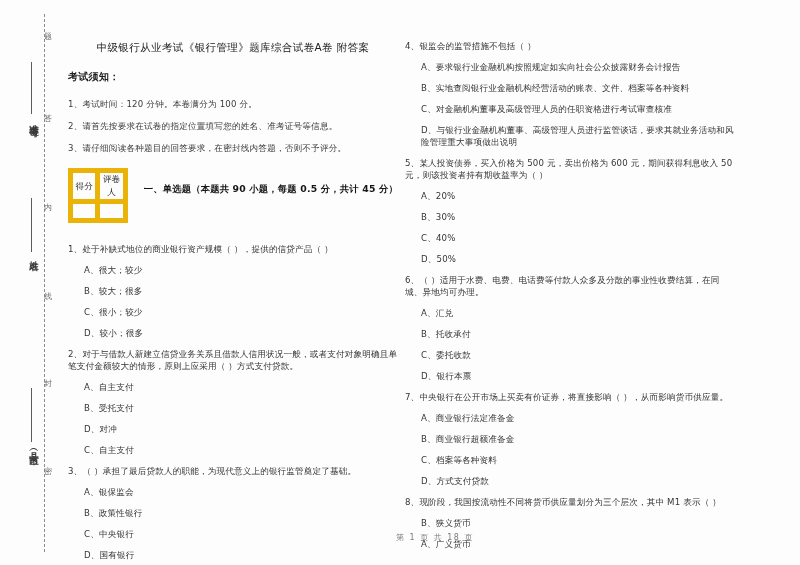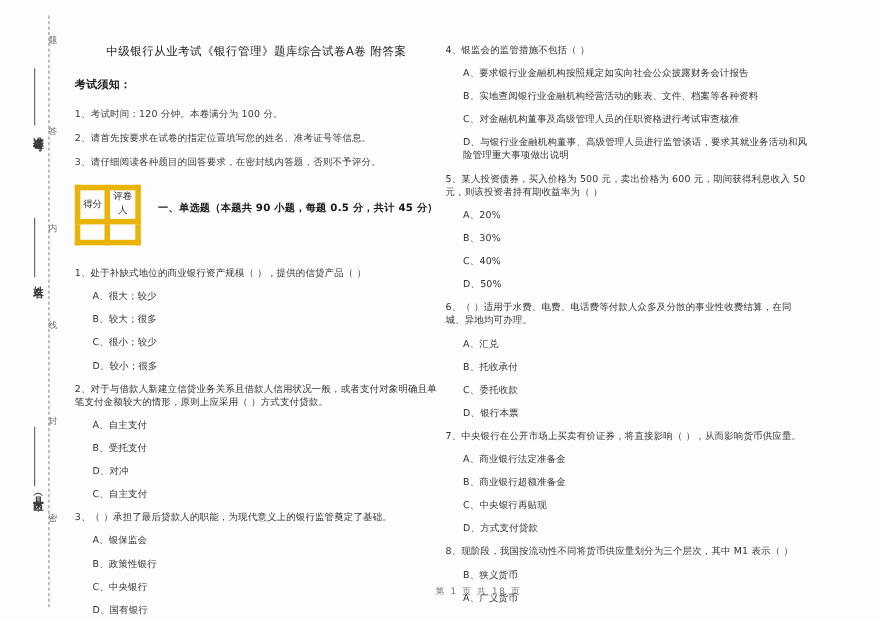--- a/index.html
+++ b/index.html
@@ -278,21 +278,21 @@
       <div class="opt">A、汇兑</div>
       <div class="opt">B、托收承付</div>
       <div class="opt">C、委托收款</div>
       <div class="opt">D、银行本票</div>
 
       <div class="q q-stem">
         <span>7、</span><span>中央银行在公开市场上买卖有价证券，将直接影响（      ），从而影响货币供应量。</span>
       </div>
       <div class="opt">A、商业银行法定准备金</div>
       <div class="opt">B、商业银行超额准备金</div>
-      <div class="opt">C、中央银行再贴现</div>
+      <div class="opt">C、档案等各种资料</div>
       <div class="opt">D、方式支付贷款</div>
 
       <div class="q q-stem">
         <span>8、</span><span>现阶段，我国按流动性不同将货币供应量划分为三个层次，其中 M1 表示（      ）</span>
       </div>
       <div class="opt">B、狭义货币</div>
       <div class="opt">A、广义货币</div>
     </div>
 
     <div class="footer">第 1 页 共 18 页</div>

